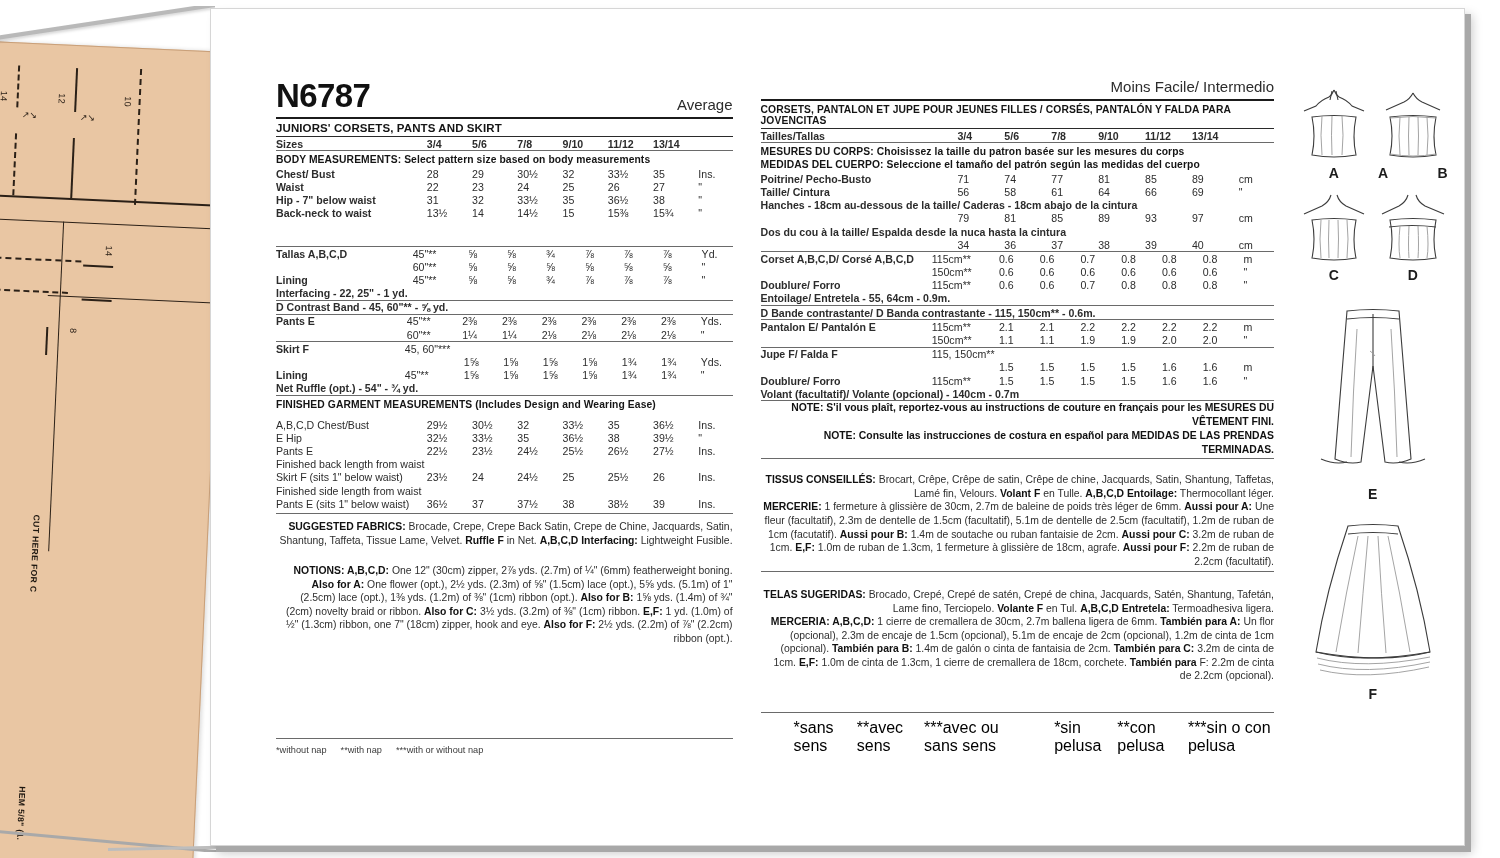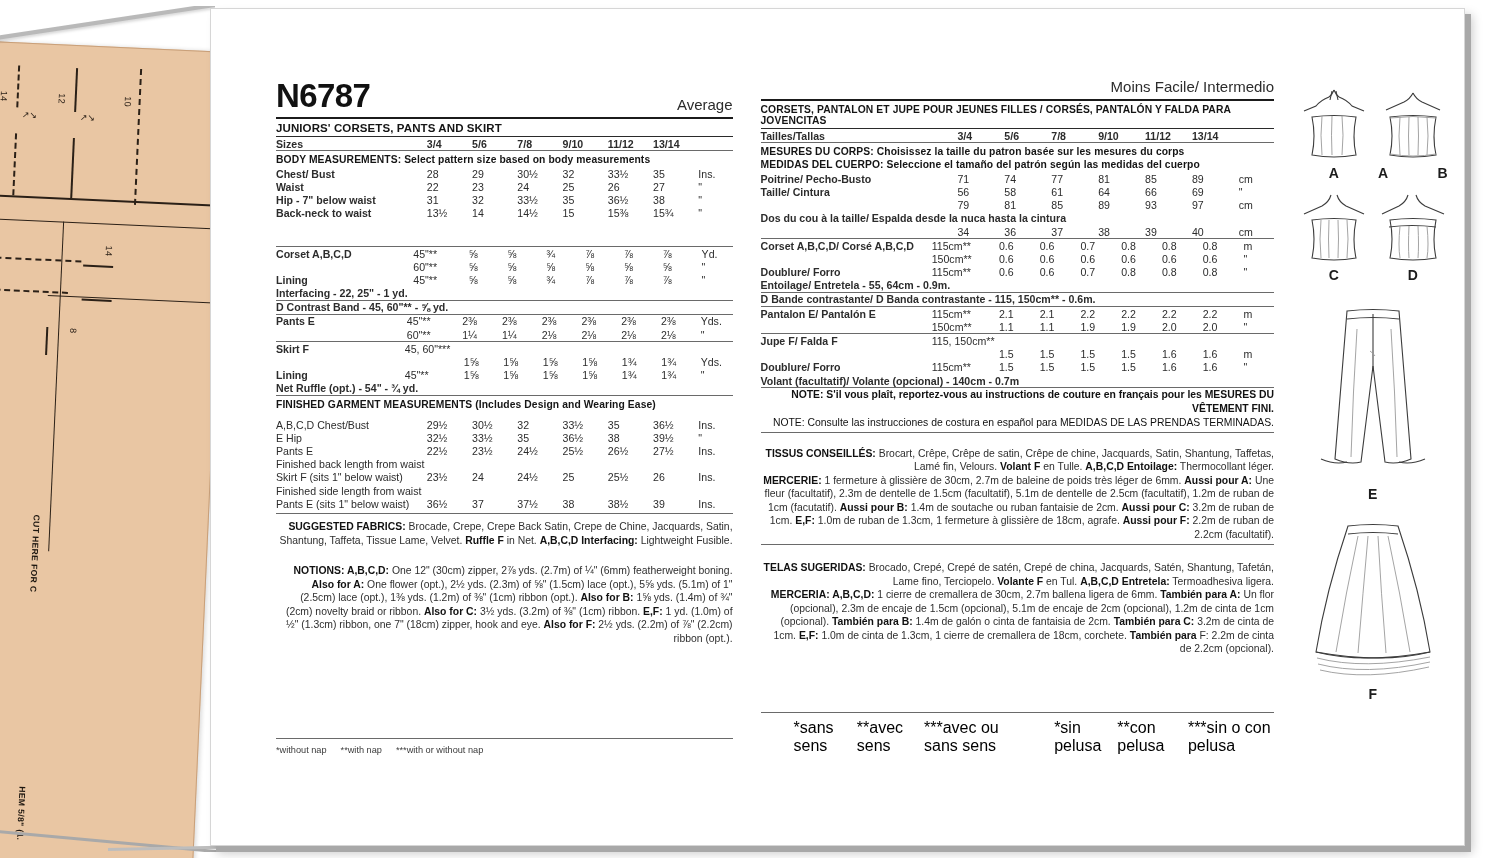--- a/index.html
+++ b/index.html
@@ -283,21 +283,21 @@
       </tr>
     </tbody>
         </table>
 
     <div class="spacer-lg"></div>
     <div class="rule-thin"></div>
 
     <table class="meas">
       <tbody>
             <tr>
-        <td class="c-label bold">Corset A,B,C,D</td>
+        <td class="c-label bold">Tallas A,B,C,D</td>
         <td class="c-width">45"**</td>
         <td class="c-sz">⅝</td>
         <td class="c-sz">⅝</td>
         <td class="c-sz">¾</td>
         <td class="c-sz">⅞</td>
         <td class="c-sz">⅞</td>
         <td class="c-sz">⅞</td>
         <td class="c-unit">Yd.</td>
       </tr>
       <tr>
@@ -525,20 +525,23 @@
       <tr>
         <td class="i-label bold">Taille/ Cintura</td>
         <td class="i-sz">56</td>
         <td class="i-sz">58</td>
         <td class="i-sz">61</td>
         <td class="i-sz">64</td>
         <td class="i-sz">66</td>
         <td class="i-sz">69</td>
         <td class="i-unit">"</td>
       </tr>
+      <tr class="note-row">
+        <td colspan="8">Hanches - 18cm au-dessous de la taille/ Caderas - 18cm abajo de la cintura</td>
+      </tr>
       <tr>
         <td class="i-label"></td>
         <td class="i-sz">79</td>
         <td class="i-sz">81</td>
         <td class="i-sz">85</td>
         <td class="i-sz">89</td>
         <td class="i-sz">93</td>
         <td class="i-sz">97</td>
         <td class="i-unit">cm</td>
       </tr>
@@ -668,21 +671,21 @@
         <td class="i-unit">"</td>
       </tr>
       <tr class="note-row">
         <td colspan="9">Volant (facultatif)/ Volante (opcional) - 140cm - 0.7m</td>
       </tr>
     </tbody>
         </table>
     <div class="rule-thin"></div>
 
     <p class="para tight" style="font-weight:bold;color:#111;">NOTE: S'il vous plaît, reportez-vous au instructions de couture en français pour les MESURES DU VÊTEMENT FINI.</p>
-    <p class="para tight" style="font-weight:normal;color:#111;margin-top:1px;">NOTE: Consulte las instrucciones de costura en español para MEDIDAS DE LAS PRENDAS TERMINADAS.</p>
+    <p class="para tight" style="font-weight:bold;color:#111;margin-top:1px;">NOTE: Consulte las instrucciones de costura en español para MEDIDAS DE LAS PRENDAS TERMINADAS.</p>
     <div class="rule-thin" style="margin-top:2px;"></div>
 
     <p class="para tight" style="margin-top:14px;"><b>TISSUS CONSEILLÉS:</b><span> Brocart, Crêpe, Crêpe de satin, Crêpe de chine, Jacquards, Satin, Shantung, Taffetas, Lamé fin, Velours. </span><b>Volant F</b><span> en Tulle. </span><b>A,B,C,D Entoilage:</b><span> Thermocollant léger.</span></p>
 
     <p class="para tight"><b>MERCERIE:</b><span> 1 fermeture à glissière de 30cm, 2.7m de baleine de poids très léger de 6mm. </span><b>Aussi pour A:</b><span> Une fleur (facultatif), 2.3m de dentelle de 1.5cm (facultatif), 5.1m de dentelle de 2.5cm (facultatif), 1.2m de ruban de 1cm (facutatif). </span><b>Aussi pour B:</b><span> 1.4m de soutache ou ruban fantaisie de 2cm. </span><b>Aussi pour C:</b><span> 3.2m de ruban de 1cm. </span><b>E,F:</b><span> 1.0m de ruban de 1.3cm, 1 fermeture à glissière de 18cm, agrafe. </span><b>Aussi pour F:</b><span> 2.2m de ruban de 2.2cm (facultatif).</span></p>
 
     <div class="rule-thin" style="margin-top:3px;"></div>
 
     <p class="para tight" style="margin-top:16px;"><b>TELAS SUGERIDAS:</b><span> Brocado, Crepé, Crepé de satén, Crepé de china, Jacquards, Satén, Shantung, Tafetán, Lame fino, Terciopelo. </span><b>Volante F</b><span> en Tul. </span><b>A,B,C,D Entretela:</b><span> Termoadhesiva ligera.</span></p>
 

